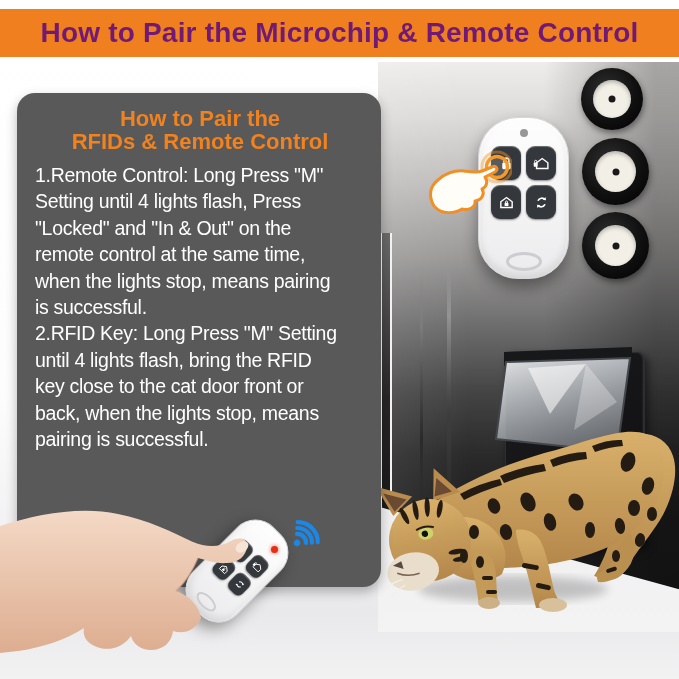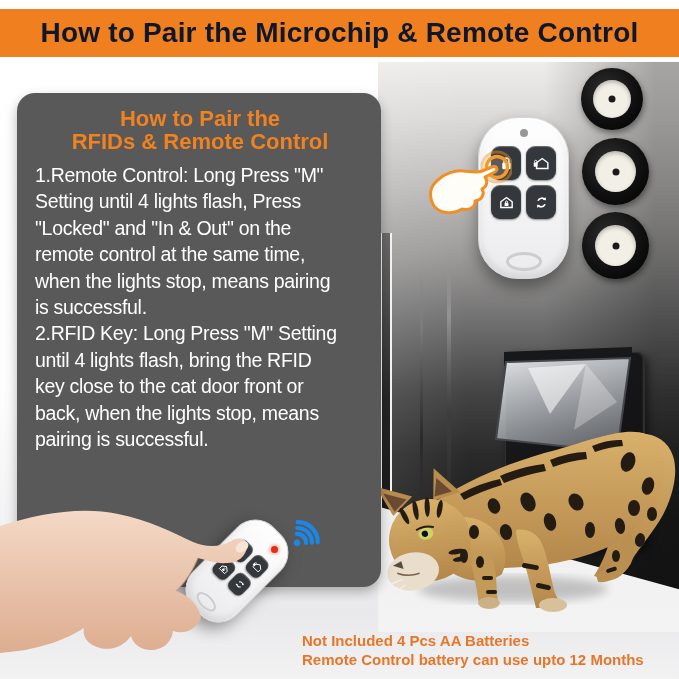--- a/index.html
+++ b/index.html
@@ -2,21 +2,21 @@
 <html><head>
 <meta charset="utf-8">
 <style>
   html,body{margin:0;padding:0;}
   body{width:679px;height:679px;overflow:hidden;font-family:"Liberation Sans",sans-serif;}
   .page{position:relative;width:679px;height:679px;
         background:linear-gradient(180deg,#ffffff 0%,#fdfdfd 58%,#f1f1f3 80%,#e9e9eb 90%,#f2f2f3 100%);}
   
   .topbar{position:absolute;left:0;top:9px;width:679px;height:48px;background:#f0801f;
           display:flex;align-items:center;justify-content:center;}
-  .topbar span{color:#0f172a;font-weight:bold;font-size:28px;letter-spacing:.2px;white-space:nowrap;}
+  .topbar span{color:#701a75;font-weight:bold;font-size:28px;letter-spacing:.2px;white-space:nowrap;}
   
   .photo{position:absolute;left:378px;top:62px;width:301px;height:570px;overflow:hidden;
          background:linear-gradient(180deg,#efedeb 0%,#dcdad9 10%,#bebcbb 22%,#9b9a99 34%,#6f6e6e 46%,#454444 58%,#2a2a2a 69%,#1d1d1d 80%,#181818 100%);}
   .photo .shade{position:absolute;inset:0;background:linear-gradient(90deg,rgba(255,255,255,.10) 0%,rgba(255,255,255,0) 30%,rgba(0,0,0,0) 55%,rgba(0,0,0,.30) 92%);}
   .doorline{position:absolute;top:205px;height:245px;width:3px;background:linear-gradient(180deg,rgba(150,150,150,0) 0%,rgba(130,130,130,.55) 25%,rgba(40,40,40,.9) 70%,rgba(20,20,20,0) 100%);}
   .doorline.a{left:42px;}
   .doorline.b{left:69px;width:4px;background:linear-gradient(180deg,rgba(170,170,170,0) 0%,rgba(160,160,160,.7) 20%,rgba(60,60,60,.9) 60%,rgba(15,15,15,0) 100%);}
   .leftstrip{position:absolute;left:0;top:171px;width:14px;height:276px;background:#f5f4f3;}
   .leftband{position:absolute;left:4px;top:0;width:8px;height:100%;background:linear-gradient(180deg,#6a6a6a,#262626 60%,#1a1a1a);}
   .floor{position:absolute;inset:0;background:linear-gradient(180deg,#d8d8da 0%,#ebebed 45%,#f3f3f4 100%);
@@ -308,18 +308,14 @@
     <svg class="wifi" viewBox="0 0 48 48">
       <g transform="rotate(45 15 38)" stroke="#1b87e6" stroke-width="4.2" stroke-linecap="round" fill="none">
         <circle cx="15" cy="38" r="3.2" fill="#1b87e6" stroke="none"></circle>
         <path d="M8.6,31.6 a9,9 0 0 1 12.8,0"></path>
         <path d="M4.6,27.2 a14.7,14.7 0 0 1 20.8,0"></path>
         <path d="M0.8,22.8 a20,20 0 0 1 28.4,0"></path>
       </g>
     </svg>
   </div>
 
-  <div class="footer">
-    <div>Not Included 4 Pcs AA Batteries</div>
-    <div>Remote Control battery can use upto 12 Months</div>
-  </div>
 
 </div>
 
 </body></html>

